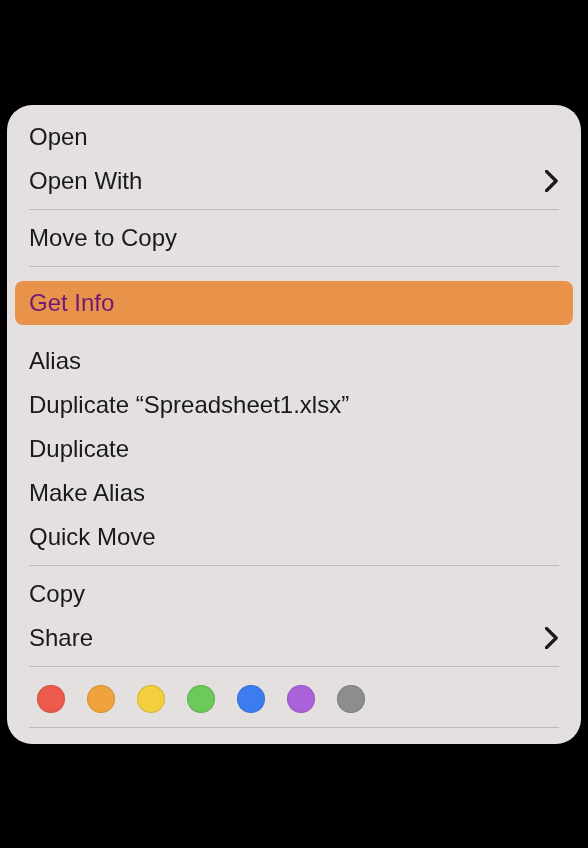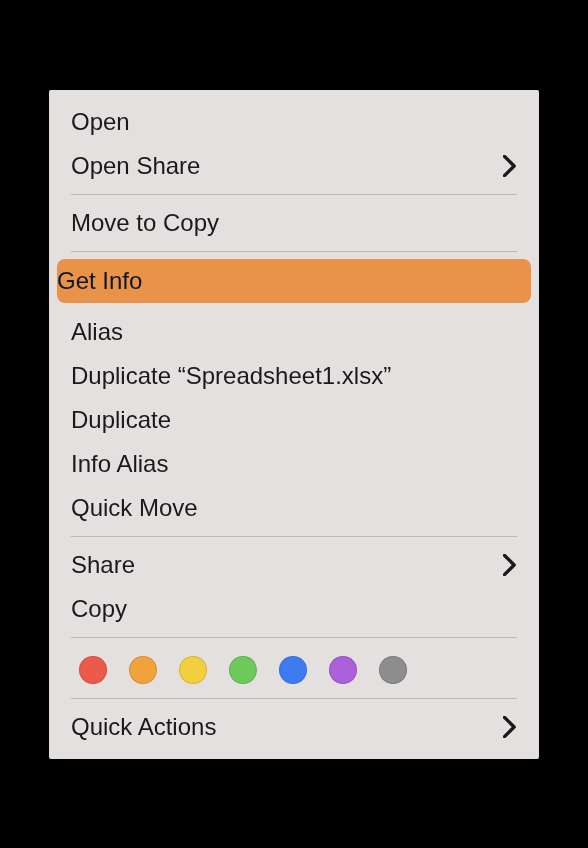--- a/index.html
+++ b/index.html
@@ -11,41 +11,41 @@
       background: #000;
       width: 588px;
       height: 848px;
       font-family: -apple-system, BlinkMacSystemFont, "Helvetica Neue", sans-serif;
       display: flex;
       align-items: center;
       justify-content: center;
     }
     .context-menu {
       background: #e4e0e0;
-      border-radius: 2px;
-      width: 490px;
+      border-radius: 25px;
+      width: 574px;
       padding: 10px 0;
       box-shadow: 0 10px 40px rgba(0,0,0,0.4);
     }
     .menu-item {
       display: flex;
       align-items: center;
       justify-content: space-between;
       padding: 8px 22px;
       font-size: 24px;
       color: #1a1a1a;
       cursor: default;
       min-height: 44px;
     }
     .menu-item.highlighted {
       background: #e8924a;
-      color: #0f172a;
-      margin: 7px 8px;
+      color: #701a75;
+      margin: 14px 8px;
       border-radius: 8px;
-      padding: 8px 0;
+      padding: 8px 14px;
     }
     .chevron {
       display: inline-flex;
       align-items: center;
     }
     .chevron svg {
       width: 14px;
       height: 22px;
     }
     .divider {
@@ -76,21 +76,21 @@
 </head>
 <body>
 
 <div class="context-menu">
 
   <div class="menu-item">
     <span>Open</span>
   </div>
 
   <div class="menu-item">
-    <span>Open Share</span>
+    <span>Open With</span>
     <span class="chevron">
       <svg viewBox="0 0 10 16">
           <path d="M1 1 L8 8 L1 15" stroke="#1a1a1a" stroke-width="2.5" fill="none" stroke-linecap="round" stroke-linejoin="round"></path>
         </svg>
     </span>
   </div>
 
   <div class="divider"></div>
 
   <div class="menu-item">
@@ -109,59 +109,51 @@
 
   <div class="menu-item">
     <span>Duplicate “Spreadsheet1.xlsx”</span>
   </div>
 
   <div class="menu-item">
     <span>Duplicate</span>
   </div>
 
   <div class="menu-item">
-    <span>Info Alias</span>
+    <span>Make Alias</span>
   </div>
 
   <div class="menu-item">
     <span>Quick Move</span>
   </div>
 
   <div class="divider"></div>
 
   <div class="menu-item">
+    <span>Copy</span>
+  </div>
+
+  <div class="menu-item">
     <span>Share</span>
     <span class="chevron">
       <svg viewBox="0 0 10 16">
           <path d="M1 1 L8 8 L1 15" stroke="#1a1a1a" stroke-width="2.5" fill="none" stroke-linecap="round" stroke-linejoin="round"></path>
         </svg>
     </span>
-  </div>
-
-  <div class="menu-item">
-    <span>Copy</span>
   </div>
 
   <div class="divider"></div>
 
   <div class="tags-row">
     <span class="tag-dot tag-red"></span>
     <span class="tag-dot tag-orange"></span>
     <span class="tag-dot tag-yellow"></span>
     <span class="tag-dot tag-green"></span>
     <span class="tag-dot tag-blue"></span>
     <span class="tag-dot tag-purple"></span>
     <span class="tag-dot tag-gray"></span>
   </div>
 
 
   <div class="divider"></div>
 
-  <div class="menu-item">
-    <span>Quick Actions</span>
-    <span class="chevron">
-      <svg viewBox="0 0 10 16">
-          <path d="M1 1 L8 8 L1 15" stroke="#1a1a1a" stroke-width="2.5" fill="none" stroke-linecap="round" stroke-linejoin="round"></path>
-        </svg>
-    </span>
-  </div>
 
 </div>
 
 </body></html>

